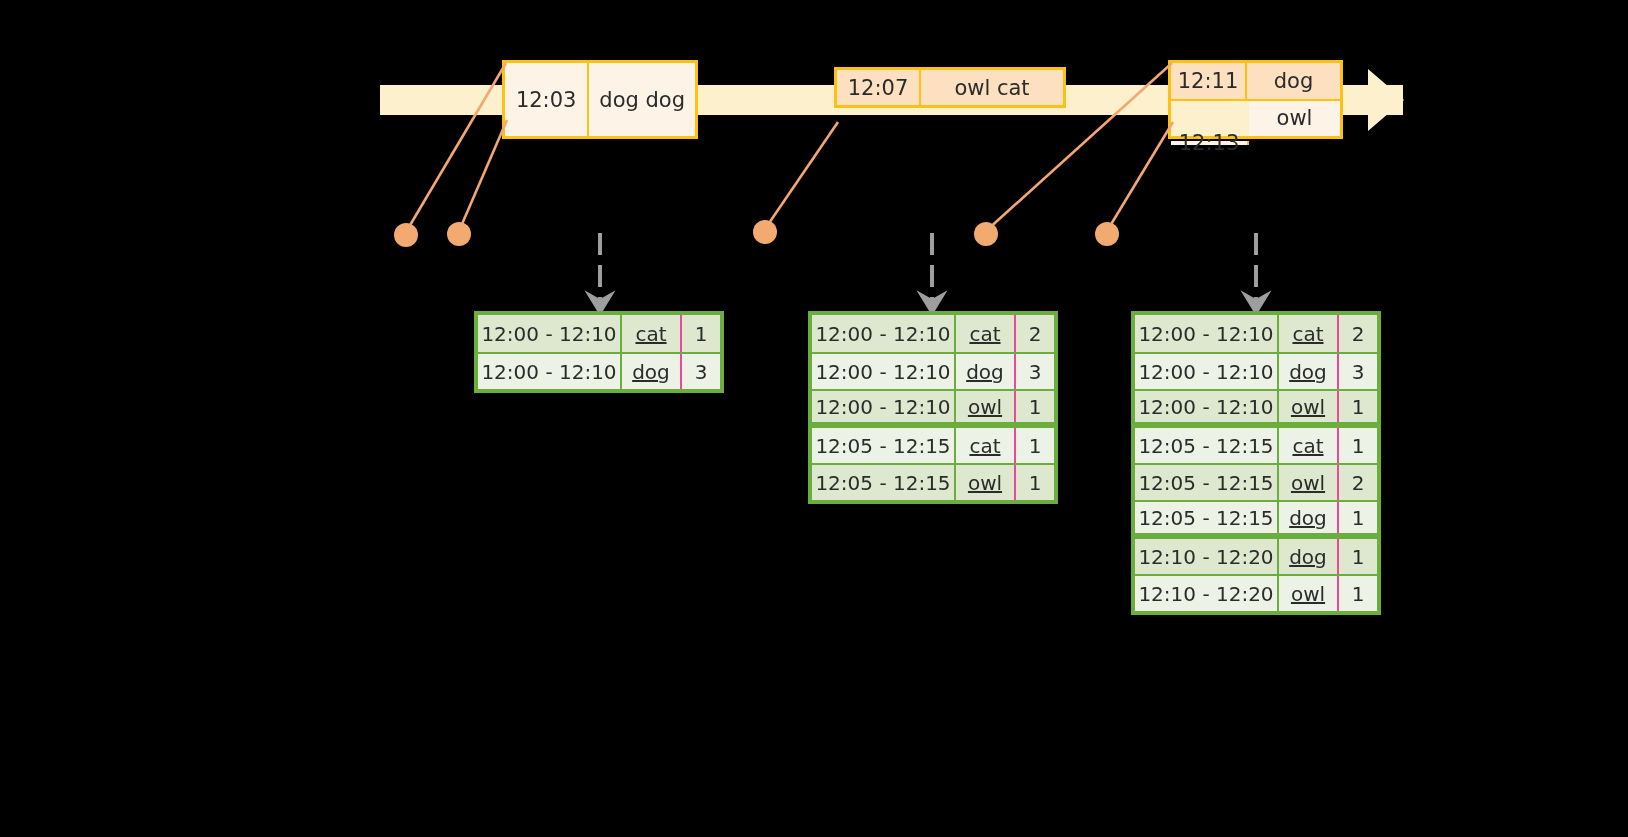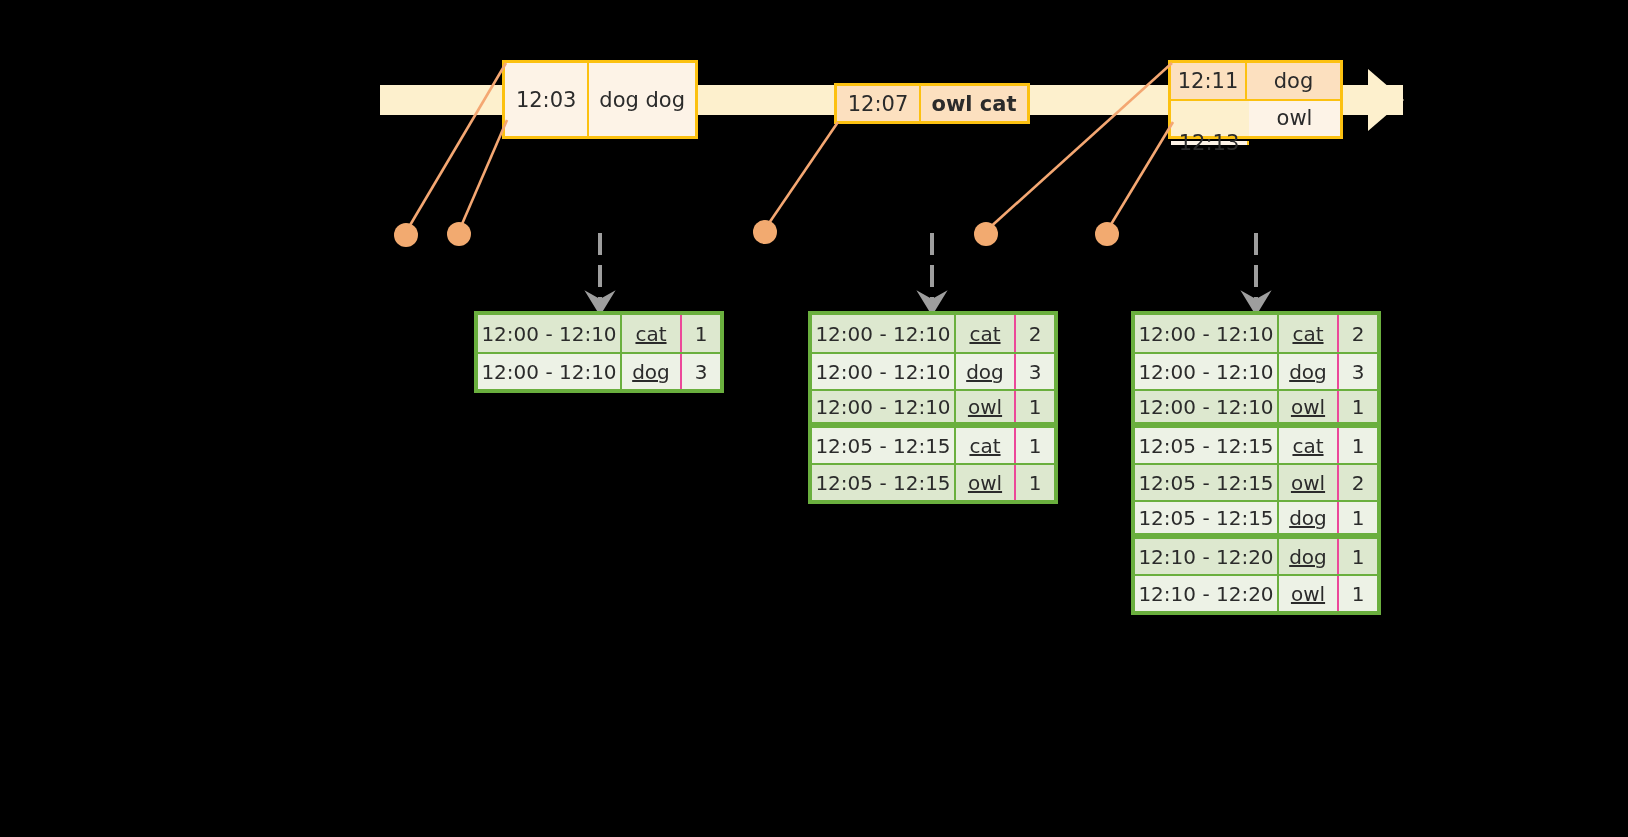--- a/index.html
+++ b/index.html
@@ -101,24 +101,24 @@
   <div class="timeline-bar" style="left:380px; top:85px; width:1023px; height:30px;"></div>
   <div class="timeline-arrow" style="left:1368px; top:69px;"></div>
 
   <div class="event-box" style="left:502px; top:60px; width:196px; height:79px;">
     <div class="event-row shade-b">
       <div class="event-cell time" style="width:104px;">12:03</div>
       <div class="event-cell words" style="flex:1;">dog dog</div>
     </div>
   </div>
 
-  <div class="event-box" style="left:834px; top:83px; width:196px; height:41px;">
+  <div class="event-box" style="left:834px; top:67px; width:232px; height:41px;">
     <div class="event-row shade-a">
       <div class="event-cell time" style="width:84px;">12:07</div>
-      <div class="event-cell words" style="flex:1;font-weight:bold;">owl cat</div>
+      <div class="event-cell words" style="flex:1;">owl cat</div>
     </div>
   </div>
 
   <div class="event-box" style="left:1168px; top:60px; width:175px; height:79px;">
     <div class="event-row shade-a">
       <div class="event-cell time" style="width:76px;">12:11</div>
       <div class="event-cell words" style="flex:1;">dog</div>
     </div>
     <div class="event-row shade-b">
       <div class="event-cell time" style="width:78px;margin-top:40px;">12:13</div>

